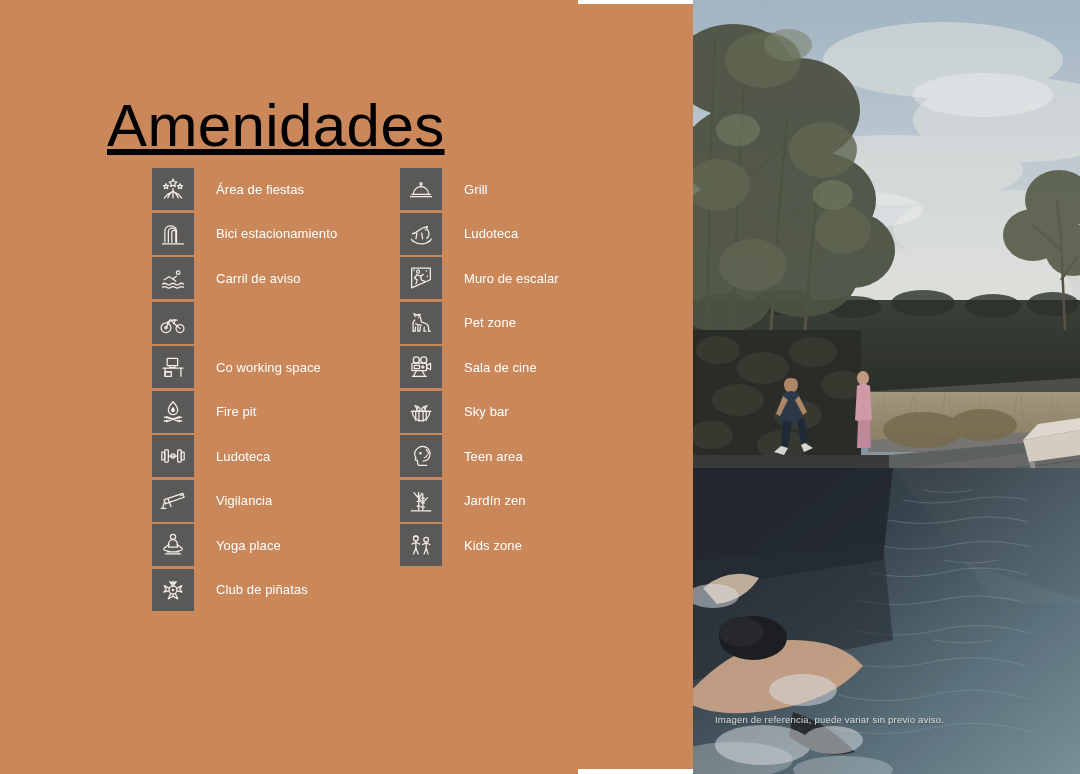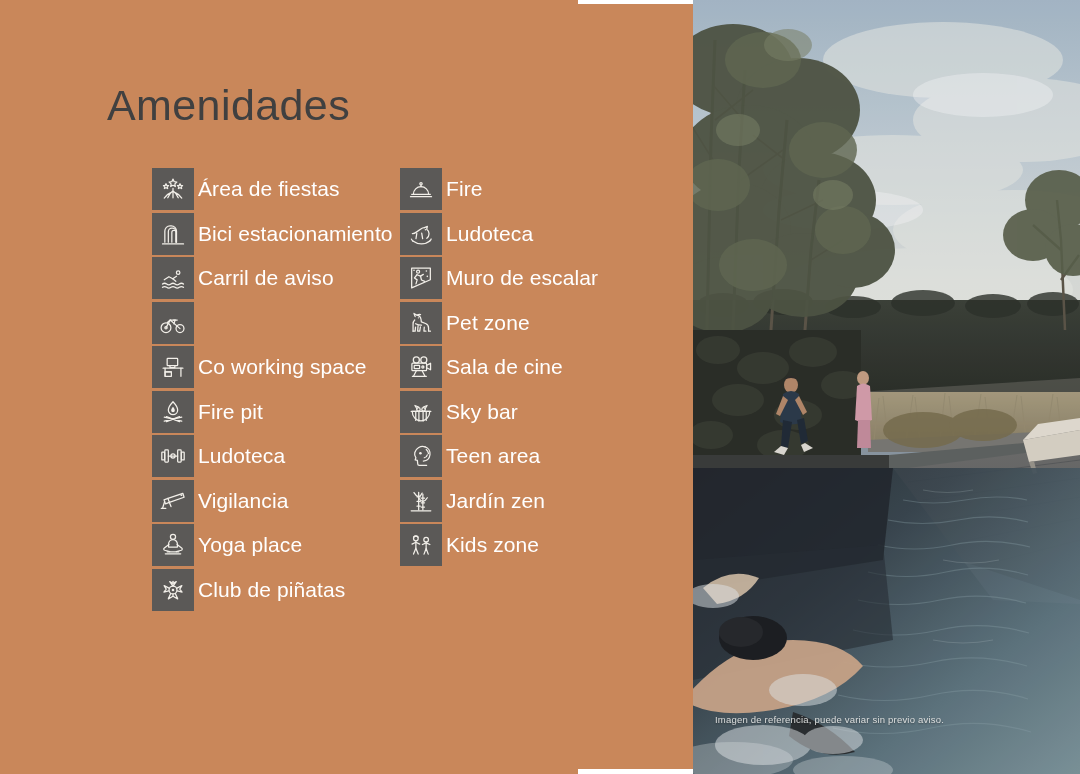--- a/index.html
+++ b/index.html
@@ -23,27 +23,28 @@
     width: 693px; height: 774px;
     background: #c9875a;
     z-index: 2;
   }
 
   
   #title {
     position: absolute;
     left: 107px;
     top: 53px;
-    font-size: 43px;
+    font-size: 60px;
     font-weight: 300;
     letter-spacing: 0.4px;
-    color: #404040;
+    color: #000000;
     line-height: 1.1;
     white-space: nowrap;
     z-index: 4;
+    text-decoration: underline;
   }
 
   
   #amenities {
     position: absolute;
     left: 152px;
     top: 168px;
     width: 520px;
     z-index: 4;
     display: grid;
@@ -73,23 +74,23 @@
   .tile svg * {
     stroke: #f2efe9;
     stroke-width: 1.25;
     fill: none;
     stroke-linecap: round;
     stroke-linejoin: round;
     vector-effect: non-scaling-stroke;
   }
   .tile svg .fl { fill: #f2efe9; stroke: none; }
   .amenity-label {
-    margin-left: 4px;
+    margin-left: 22px;
     color: #ffffff;
-    font-size: 21px;
+    font-size: 13px;
     font-weight: 400;
     letter-spacing: 0.1px;
     white-space: nowrap;
     text-align: center;
   }
 
   
   #photo {
     position: absolute;
     left: 693px; top: 0;
@@ -373,21 +374,21 @@
     <div class="amenity">
       <span class="tile">
         <svg viewBox="0 0 24 24">
             <path d="M4 16.5h16"></path>
             <path d="M5.5 16.5a6.5 6.5 0 0113 0"></path>
             <path d="M12 10v-1.6"></path>
             <circle cx="12" cy="7.6" r="1"></circle>
             <path d="M3 18.6h18"></path>
           </svg>
       </span>
-      <span class="amenity-label">Fire</span>
+      <span class="amenity-label">Grill</span>
     </div>
 
     <div class="amenity">
       <span class="tile">
         <svg viewBox="0 0 24 24">
             <path d="M5 19V9.5A4.5 4.5 0 019.5 5h1A4.5 4.5 0 0115 9.5V19"></path>
             <path d="M8 19v-9a3 3 0 013-3h.5a3 3 0 013 3v9"></path>
             <path d="M11 19v-8.3a1.8 1.8 0 011.8-1.8h.2a1.8 1.8 0 011.8 1.8V19"></path>
             <path d="M3 20.5h18"></path>
           </svg>

